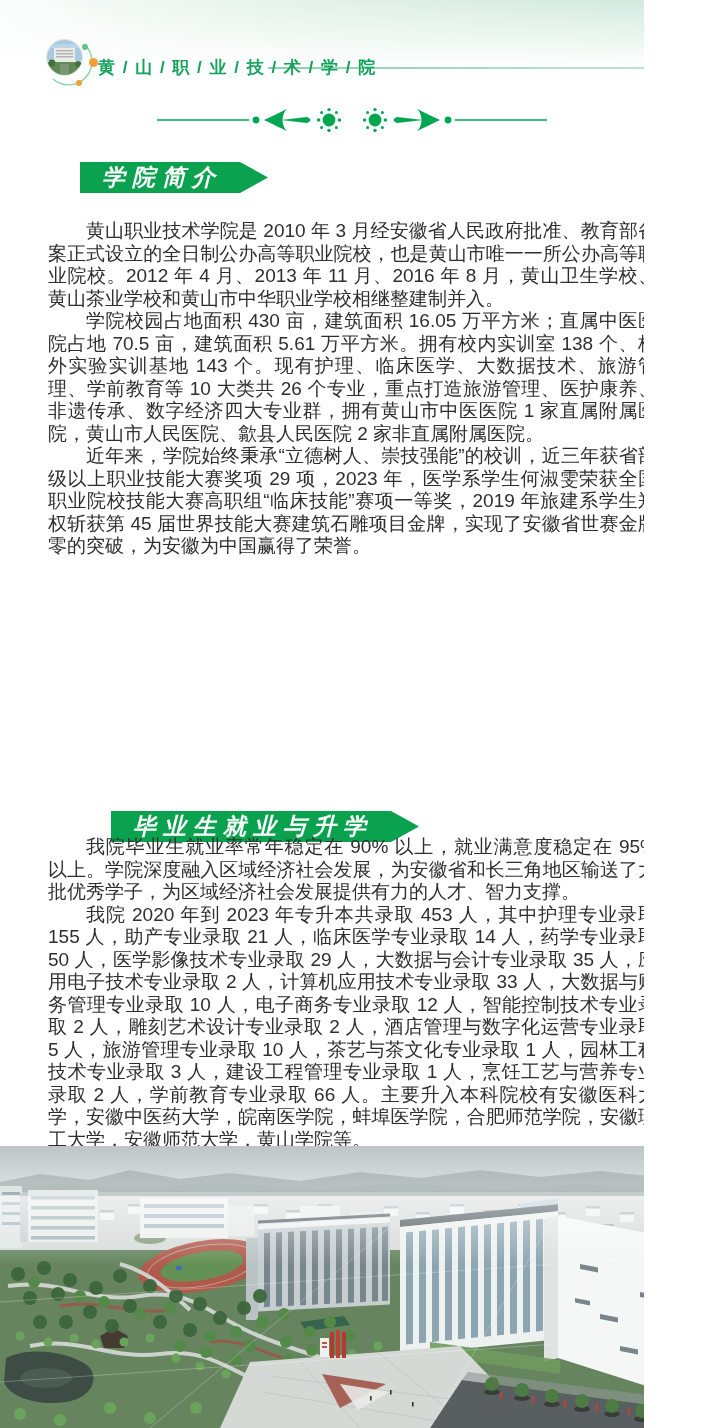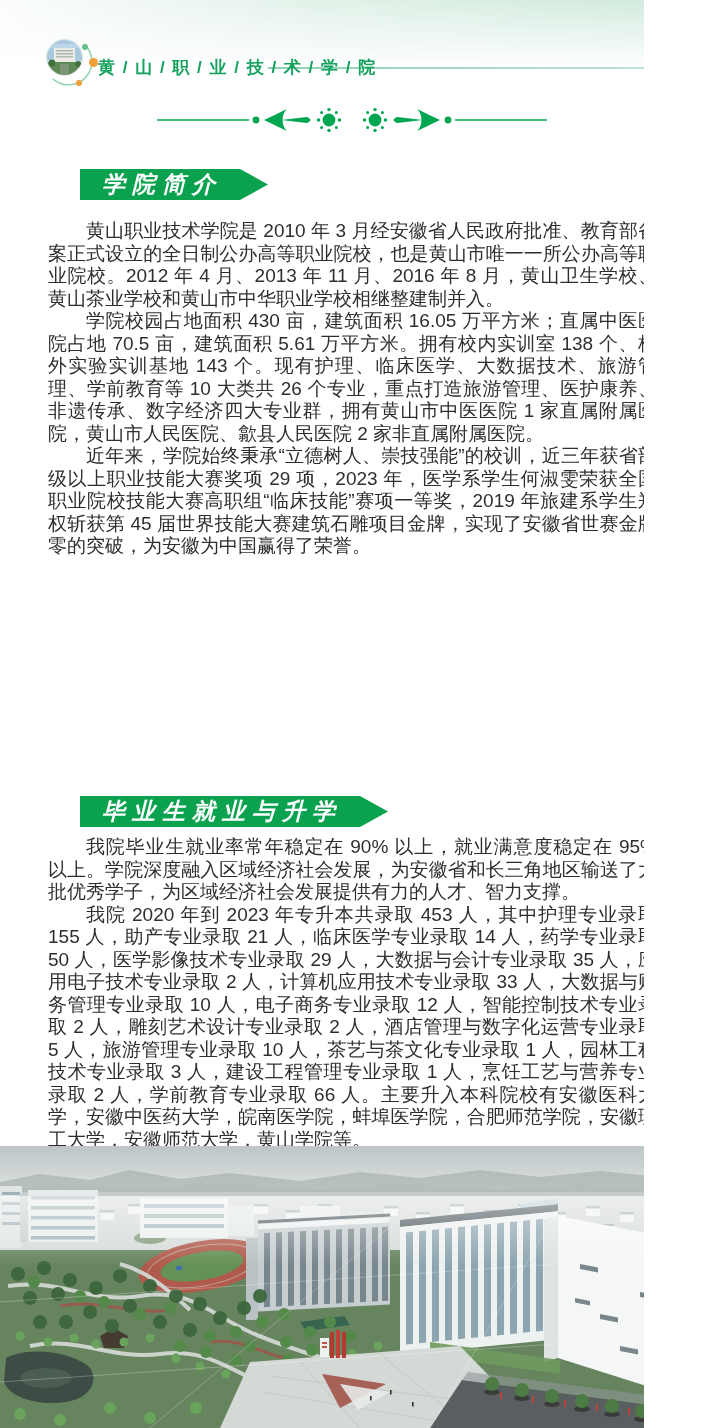--- a/index.html
+++ b/index.html
@@ -34,23 +34,23 @@
     color:#14a25c;font-size:17px;font-weight:bold;letter-spacing:1.5px;white-space:nowrap;
   }
   
   .title-row{
     position:absolute;top:106px;left:0;width:703px;
     display:flex;justify-content:center;align-items:center;gap:10px;
   }
   .page-title{color:#00a651;font-size:27px;font-weight:bold;letter-spacing:3px;}
   .orn{display:block;}
   
-  .banner{position:absolute;left:48px;display:flex;align-items:flex-end;height:38px;}
+  .banner{position:absolute;left:48px;display:flex;align-items:flex-start;height:38px;}
   .banner.b1{top:162px;}
-  .banner.b2{top:789px;}
+  .banner.b2{top:811px;margin-left:31px;}
   .bar-light{width:10px;background:#c3e4ce;margin-right:4px;}
   .bar-mid{width:13px;background:#8bcb9e;margin-right:5px;}
   .ribbon{
     background:#0aa24f;color:#ffffff;display:flex;align-items:center;
     padding:0 46px 0 22px;
     clip-path:polygon(0 0,calc(100% - 28px) 0,100% 50%,calc(100% - 28px) 100%,0 100%);
     font-family:"Liberation Serif","DejaVu Serif",serif;
     font-size:23px;font-weight:bold;font-style:italic;letter-spacing:7px;white-space:nowrap;
   }
   

